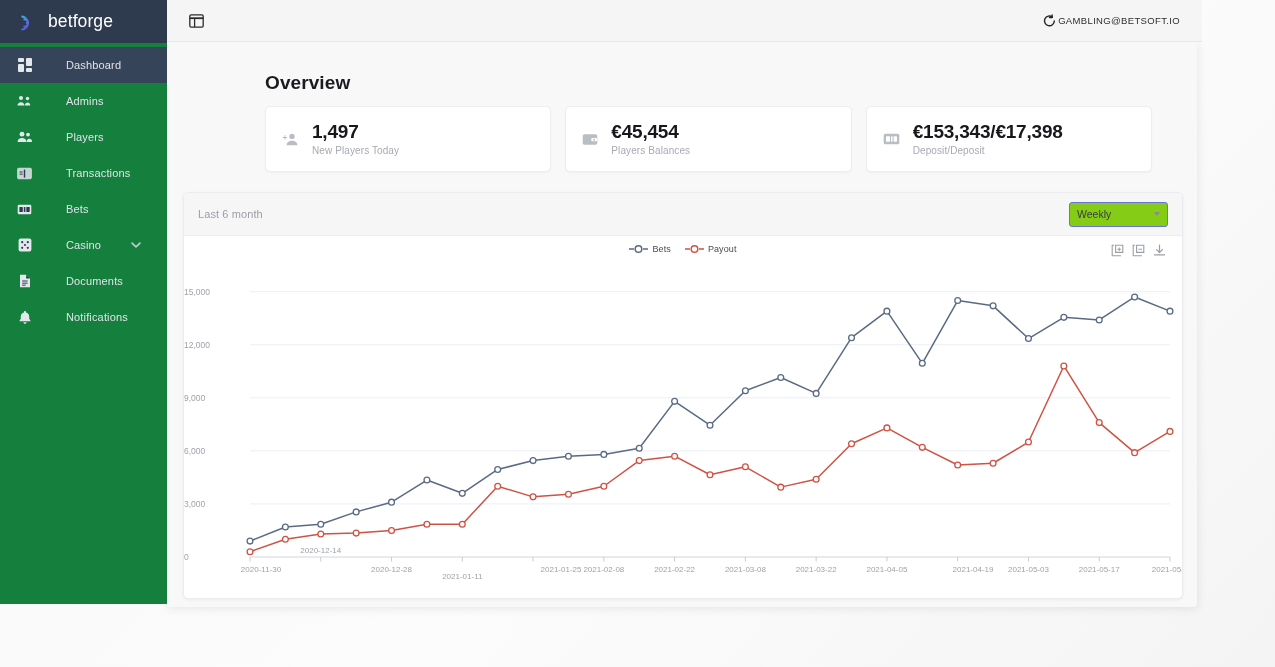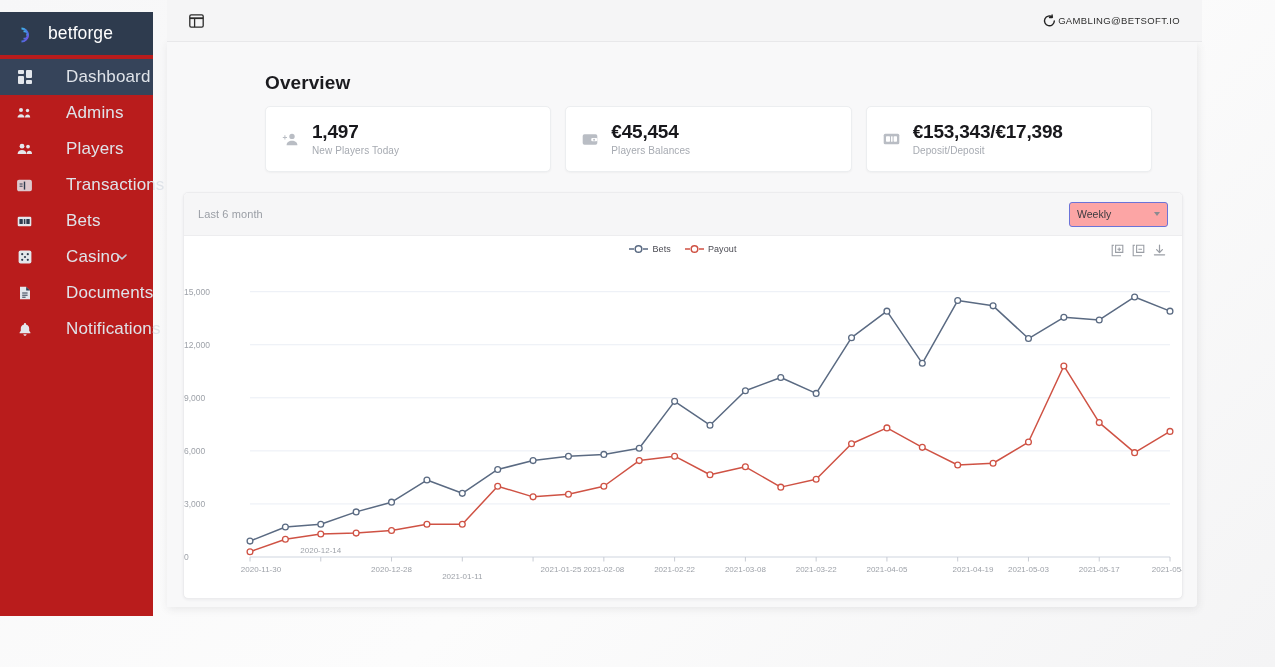--- a/index.html
+++ b/index.html
@@ -12,22 +12,22 @@
   #app { position: relative; width: 1275px; height: 667px; background: #fbfbfb; }
 
   
   .backdrop {
     position: absolute; inset: 0;
     background: linear-gradient(135deg, #f7f7f8 0%, #fcfcfc 55%, #f4f4f5 100%);
   }
 
   
   .sidebar {
-    position: absolute; left: 0; top: 12px; width: 153px; height: 604px;
-    background: #b91c1c; z-index: 20;
+    position: absolute; left: 0; top: 0; width: 167px; height: 604px;
+    background: #15803d; z-index: 20;
   }
   .logo-row {
     height: 43px; display: flex; align-items: center; gap: 9px;
     padding-left: 17px; background: #2e3b4e;
   }
   .logo-mark { width: 22px; height: 22px; position: relative; flex: 0 0 auto; }
   .logo-text {
     color: #ffffff; font-size: 17.5px; letter-spacing: .1px; font-weight: 400;
   }
   .nav { padding-top: 4px; }
@@ -36,21 +36,21 @@
     padding-left: 17px; gap: 14px; cursor: pointer; position: relative;
   }
   .nav-item.active { background: #36445a; }
   .nav-icon {
     width: 15px; height: 15px; flex: 0 0 15px;
     display: flex; align-items: center; justify-content: center;
     color: #e4e7ec;
   }
   .nav-icon svg { display: block; }
   .nav-label {
-    color: #dfe3e9; font-size: 17px; letter-spacing: .15px; white-space: nowrap; padding-left: 20px;
+    color: #dfe3e9; font-size: 11px; letter-spacing: .15px; white-space: nowrap; padding-left: 20px;
   }
   .nav-chevron {
     position: absolute; right: 26px; top: 50%; transform: translateY(-50%);
     color: #c6ccd6; display: flex;
   }
 
   
   .topbar {
     position: absolute; left: 167px; top: 0; width: 1035px; height: 42px;
     background: #f5f5f6; border-bottom: 1px solid #e8e8ea;
@@ -106,21 +106,21 @@
     box-shadow: 0 1px 3px rgba(40,40,50,.06);
     overflow: hidden;
   }
   .chart-head {
     height: 43px; background: #f6f6f7; border-bottom: 1px solid #ededef;
     display: flex; align-items: center; padding: 0 14px;
   }
   .chart-head-title { font-size: 11px; color: #9a9ea5; letter-spacing: .1px; }
   .period-select {
     margin-left: auto; width: 99px; height: 25px;
-    background: #fca5a5; border: 1.5px solid #6b73d8; border-radius: 3px;
+    background: #84cc16; border: 1.5px solid #6b73d8; border-radius: 3px;
     display: flex; align-items: center; padding: 0 7px;
     font-size: 10.5px; color: #3a3a3f; cursor: pointer;
   }
   .period-caret {
     margin-left: auto; width: 0; height: 0;
     border-left: 3.5px solid transparent; border-right: 3.5px solid transparent;
     border-top: 4px solid #8a8a90;
   }
 
   .chart-body { position: relative; height: 363px; }

